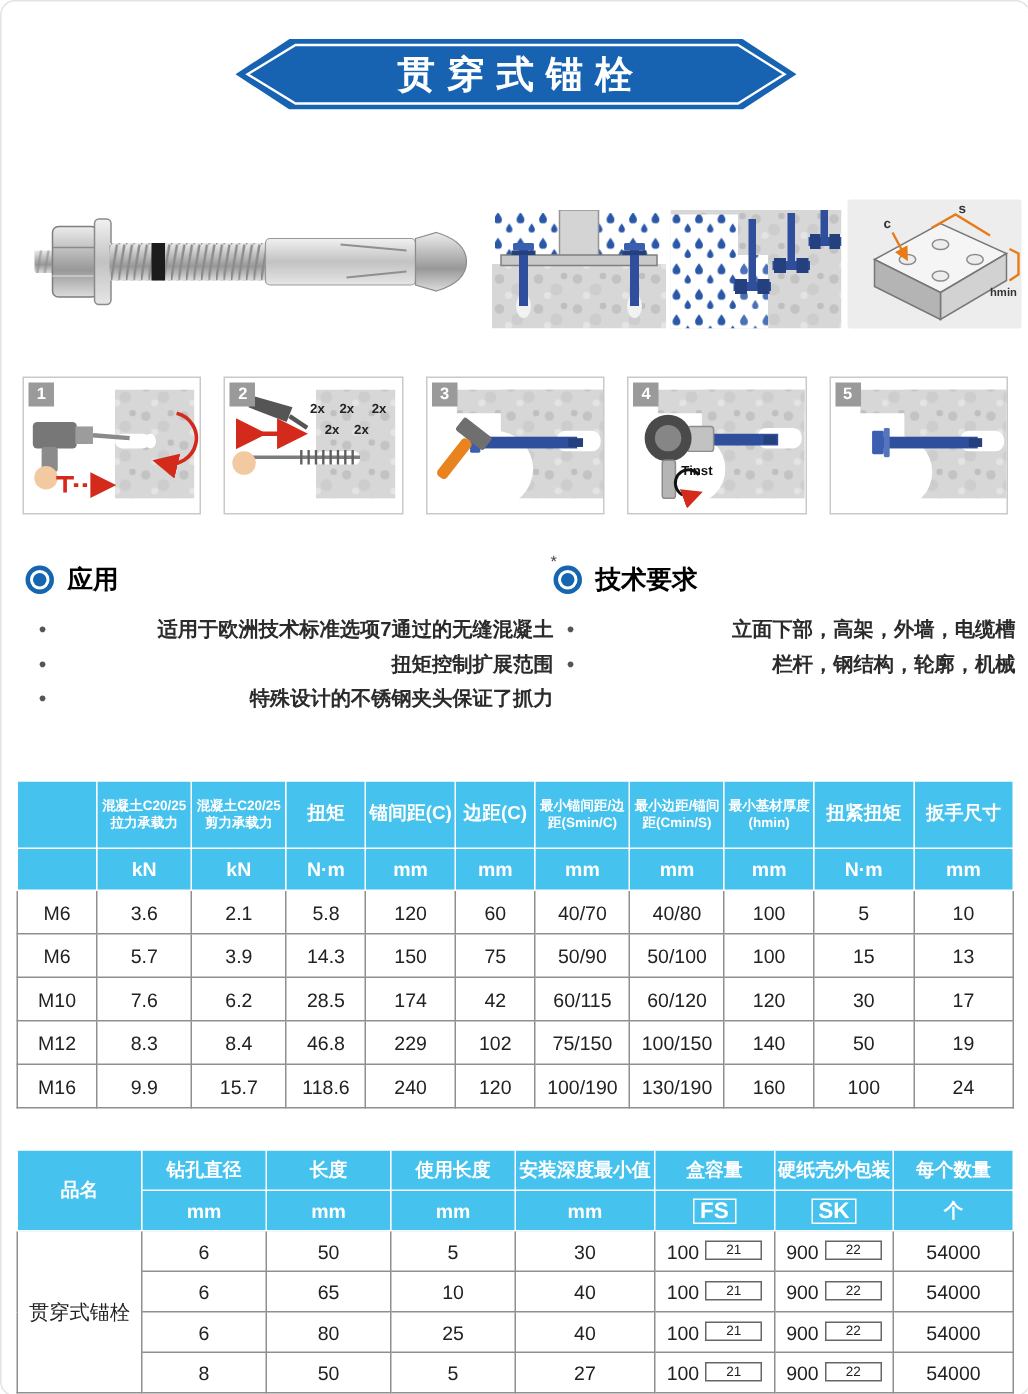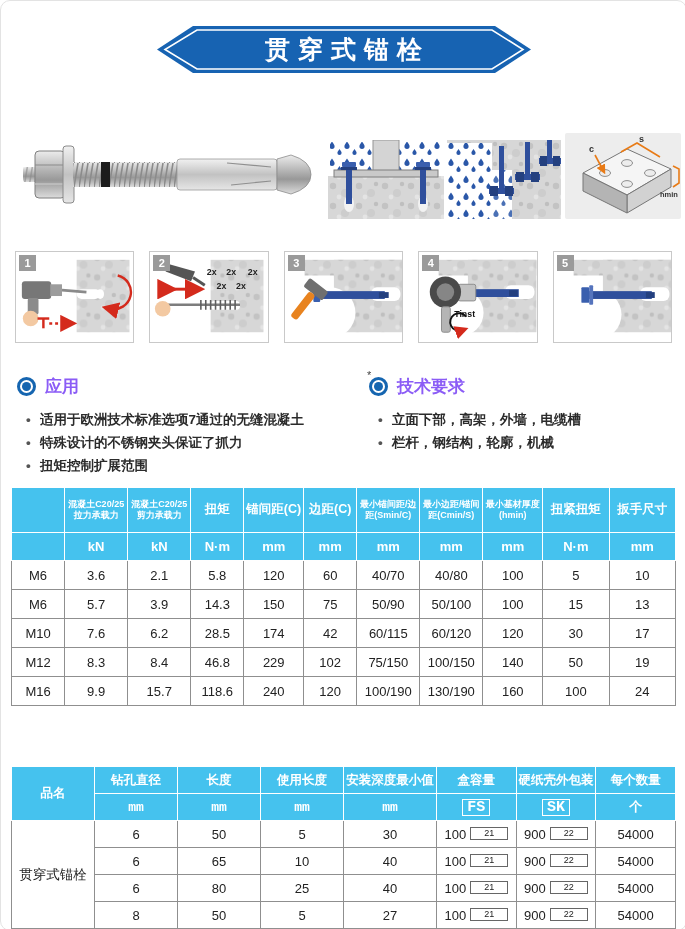--- a/index.html
+++ b/index.html
@@ -23,40 +23,40 @@
   .step{position:relative;width:120px;height:90px;background:#fff;border:1px solid #c9c9c9;}
   .step .badge{position:absolute;top:3px;left:3px;width:17px;height:16px;background:#9a9a9a;
     color:#fff;font-size:11px;font-weight:bold;display:flex;align-items:center;justify-content:center;z-index:2;}
   .step svg{position:absolute;inset:0;}
 
   
   .info{position:absolute;top:374px;left:16px;width:660px;display:flex;}
   .sec-app{width:352px;}
   .sec-req{flex:1;position:relative;}
   .star{position:absolute;left:-2px;top:-6px;font-size:11px;color:#444;}
-  .sec-head{display:flex;align-items:center;gap:9px;color:#8b5cf6;font-weight:bold;font-size:17px;}
+  .sec-head{display:flex;align-items:center;gap:9px;color:#000000;font-weight:bold;font-size:17px;}
   .sec-icon{width:13px;height:13px;border:3px solid #1565b0;border-radius:50%;position:relative;flex:0 0 auto;}
   .sec-icon::after{content:"";position:absolute;inset:2px;background:#1565b0;border-radius:50%;}
-  .info ul{list-style:none;margin:11px 0 0 8px;padding:0;}
+  .info ul{list-style:none;margin:11px 0 0 8px;padding:0;text-align:right;}
   .info li{position:relative;padding-left:15px;font-size:13.5px;font-weight:600;color:#2b2b2b;line-height:1.7;}
   .info li::before{content:"•";position:absolute;left:1px;top:0;color:#555;}
 
   
   table{border-collapse:collapse;table-layout:fixed;}
-  .t1{position:absolute;top:486px;left:10px;width:665px;}
+  .t1{position:absolute;top:519px;left:10px;width:665px;}
   .t2{position:absolute;top:765px;left:10px;width:665px;}
   th{background:#45c2ee;color:#fff;font-weight:bold;border:1px solid #fff;padding:1px 1px;}
   td{border:1px solid #8f8f8f;background:#fff;color:#222;text-align:center;font-size:13px;padding:0 2px;}
   .t1 thead tr.names th{height:42px;font-size:12.5px;line-height:1.25;}
   .t1 thead tr.names th.sm{font-size:9px;}
   .t1 thead tr.units th{height:25px;font-size:13px;}
   .t1 tbody td{height:28px;}
   .t1{border:1px solid #8f8f8f;}
   .t2{border:1px solid #8f8f8f;}
-  .t2 thead th{font-size:12.5px;height:24px;font-family:Liberation Mono, monospace;}
+  .t2 thead th{font-size:12.5px;height:24px;}
   .t2 thead tr.units th{height:24px;font-size:13px;}
   .t2 tbody td{height:26px;}
   .t2 td.product{font-size:13.5px;}
   .tag{display:inline-block;border:1.5px solid #fff;padding:0 4px;font-size:15px;line-height:15px;}
   .fbadge{display:inline-block;border:1px solid #666;color:#222;font-size:9px;line-height:11px;
     padding:0 13px;margin-left:4px;vertical-align:3px;}
 
   text{font-family:"Liberation Sans","DejaVu Sans",sans-serif;}
 </style>
 </head>
@@ -282,22 +282,22 @@
   </div>
 
   <div class="info">
     <div class="sec-app">
       <div class="sec-head">
         <span class="sec-icon"></span>
         <span>应用</span>
       </div>
       <ul>
         <li>适用于欧洲技术标准选项7通过的无缝混凝土</li>
+        <li>扭矩控制扩展范围</li>
         <li>特殊设计的不锈钢夹头保证了抓力</li>
-        <li>扭矩控制扩展范围</li>
       </ul>
     </div>
     <div class="sec-req">
       <span class="star">*</span>
       <div class="sec-head">
         <span class="sec-icon"></span>
         <span>技术要求</span>
       </div>
       <ul>
         <li>立面下部，高架，外墙，电缆槽</li>

